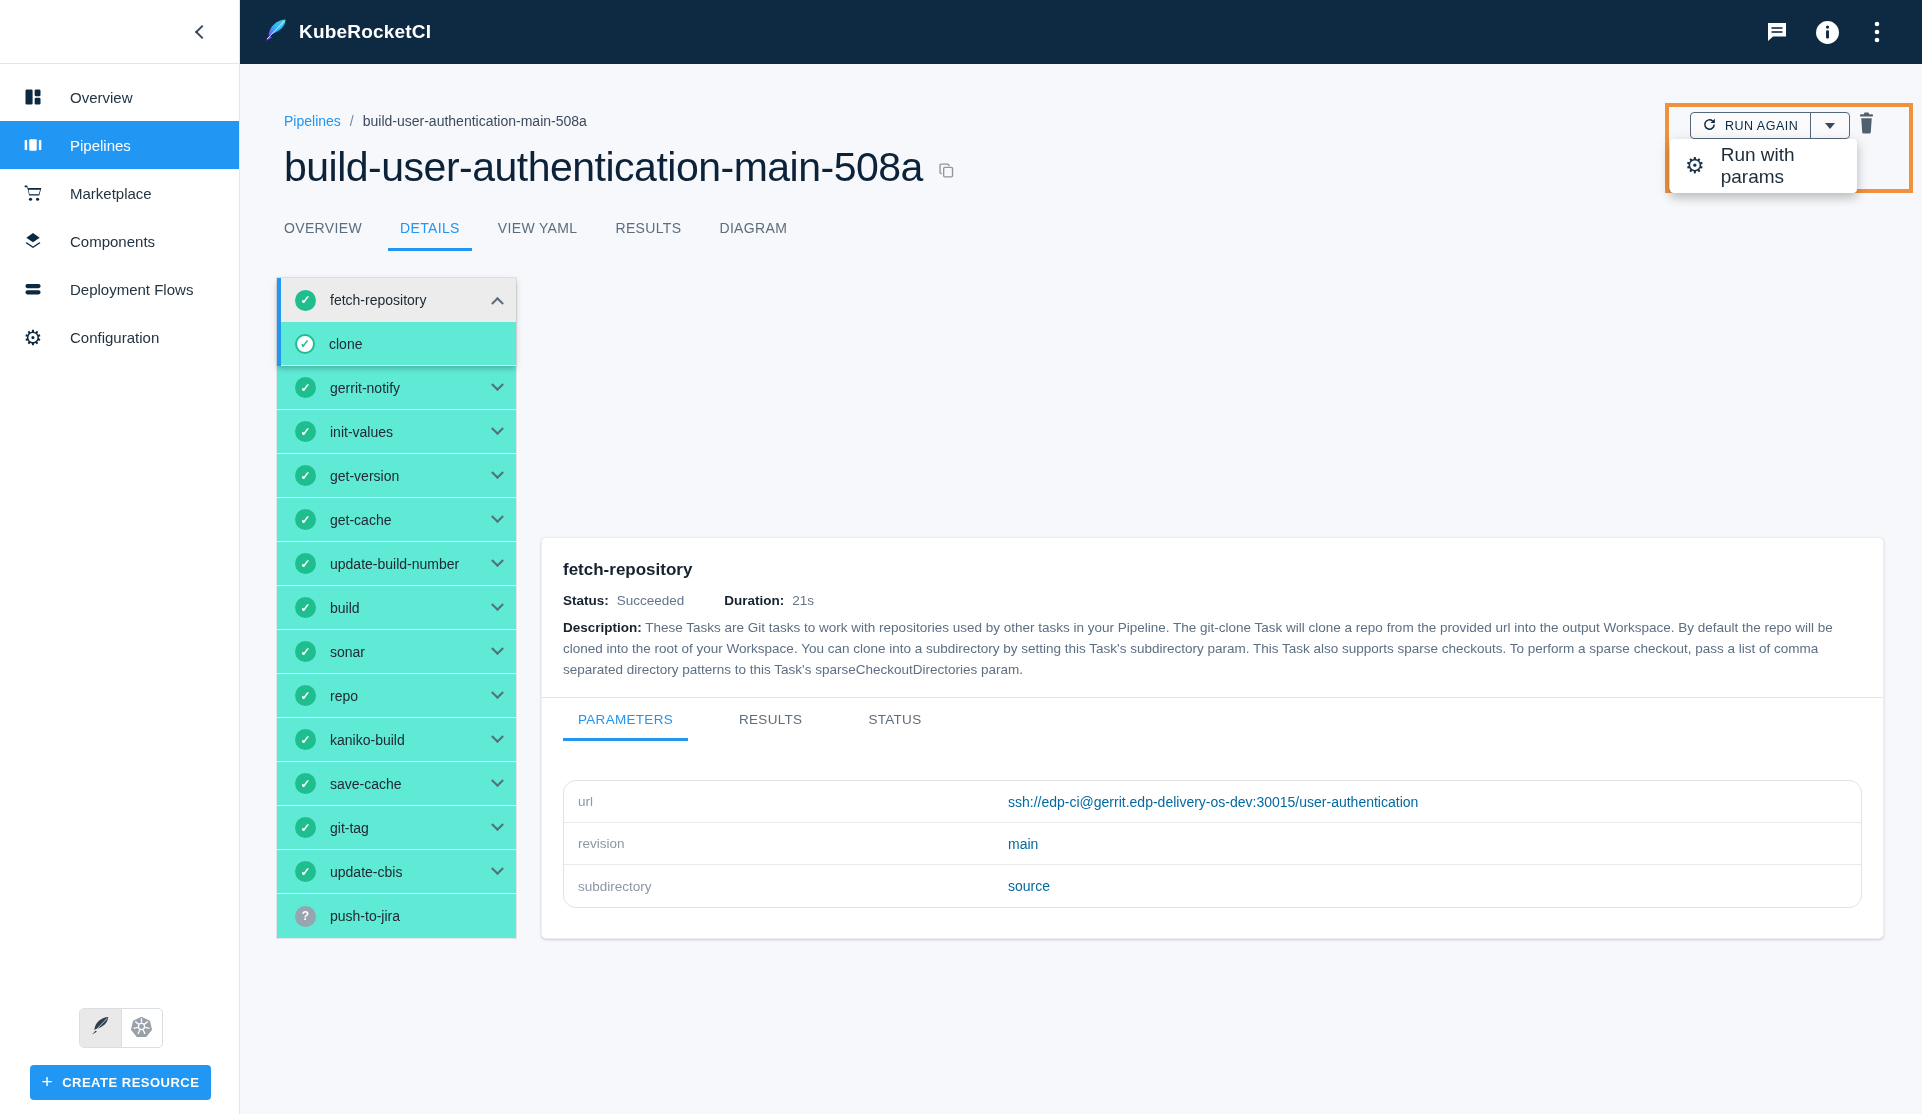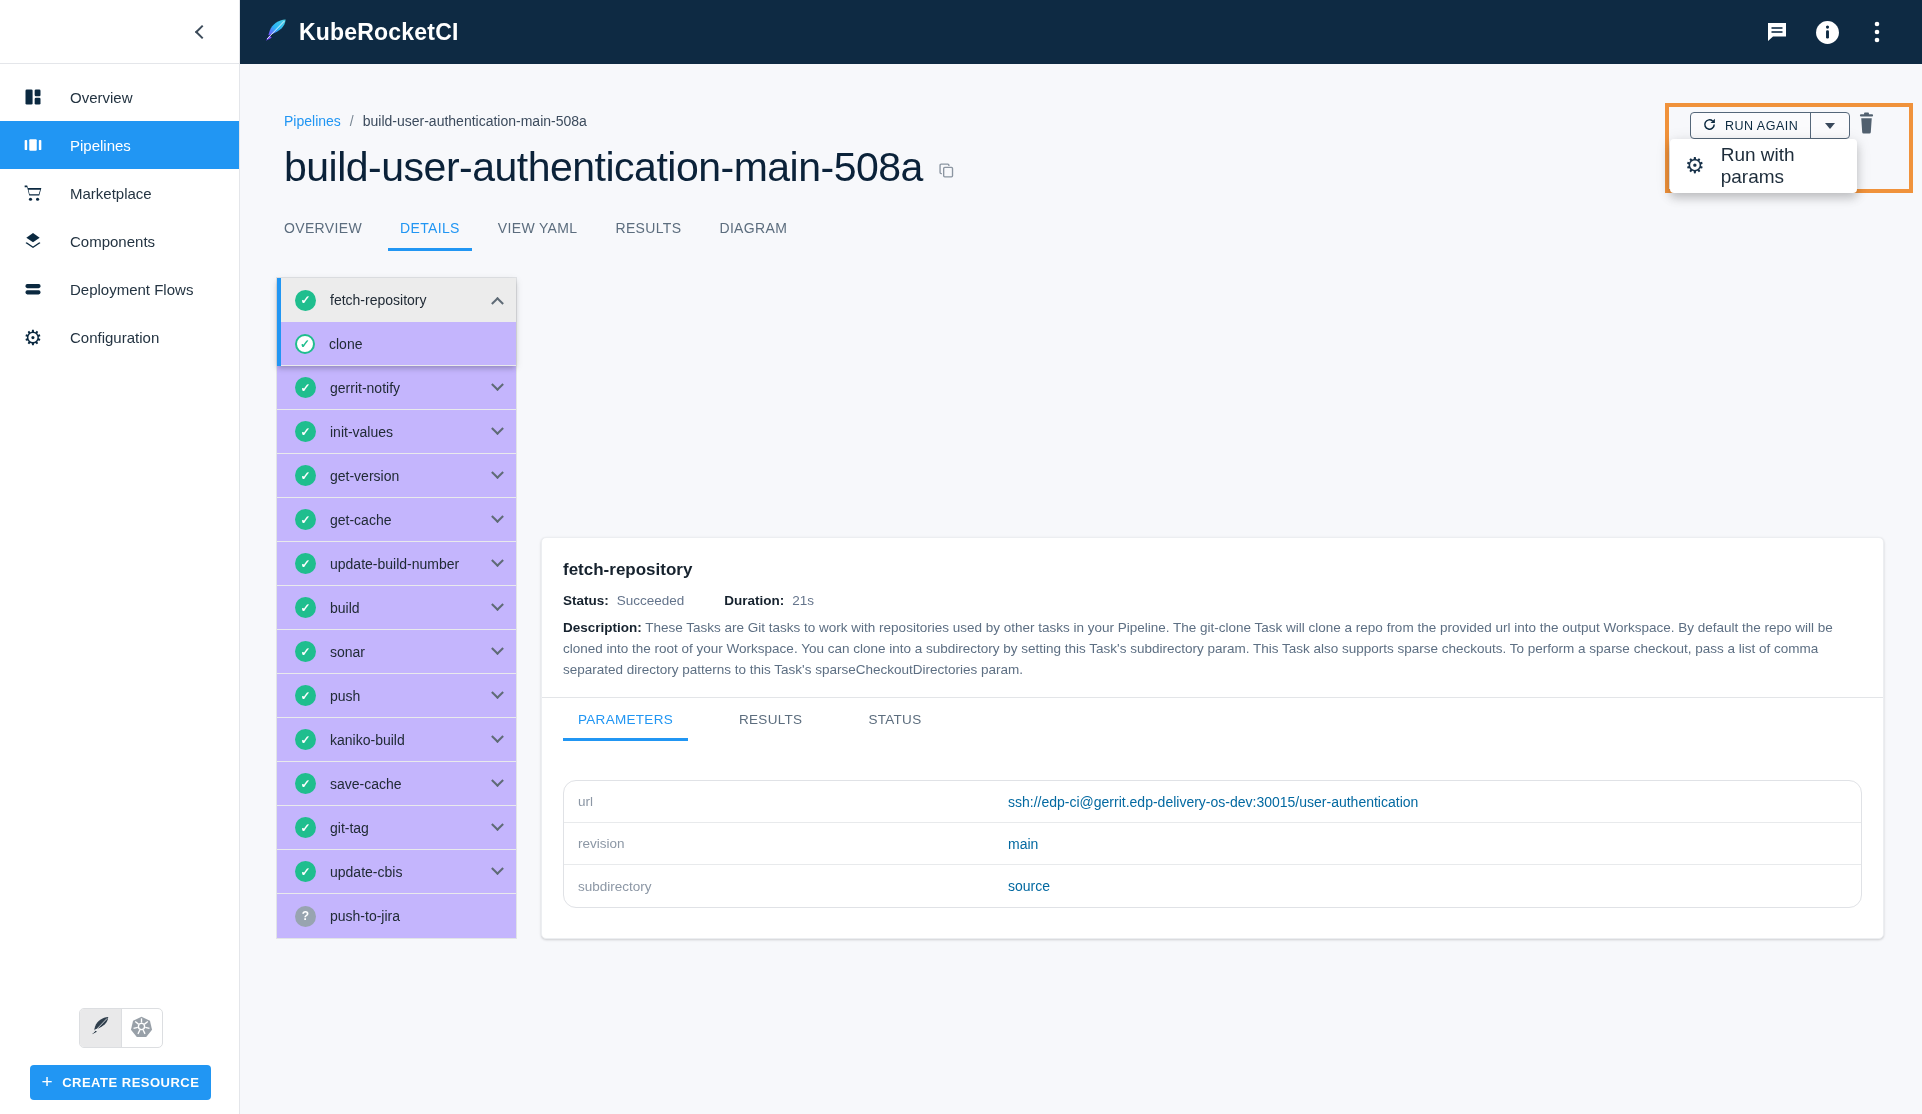--- a/index.html
+++ b/index.html
@@ -11,21 +11,21 @@
     overflow:hidden;
     color:#22313f;
   }
 
   
   .header {
     position:absolute; left:240px; top:0; right:0; height:64px;
     background:#0e2a43; display:flex; align-items:center; padding:0 32px 0 22px;
   }
   .brand { display:flex; align-items:center; gap:10px; }
-  .brand-title { color:#fff; font-size:23px; font-weight:700; letter-spacing:.2px; }
+  .brand-title { color:#fff; font-size:19px; font-weight:700; letter-spacing:.2px; }
   .header-right { margin-left:auto; display:flex; align-items:center; gap:24px; }
   .hicon { width:26px; height:26px; display:flex; align-items:center; justify-content:center; cursor:pointer; }
 
   
   .sidebar {
     position:absolute; left:0; top:0; width:240px; height:1114px;
     background:#fff; border-right:1px solid #e4e6ea; z-index:5;
   }
   .sidebar-top {
     height:64px; border-bottom:1px solid #e4e6ea;
@@ -75,21 +75,21 @@
     padding:0 12px 12px; cursor:pointer; border-bottom:3px solid transparent; text-transform:uppercase;
   }
   .ptab.active { color:#2196f3; border-bottom-color:#2196f3; }
 
   .content-row { margin-top:26px; margin-left:-8px; display:flex; gap:24px; align-items:flex-end; }
 
   
   .task-card { width:241px; background:#fff; border:1px solid #e2e4e7; }
   .task-row {
     height:44px; display:flex; align-items:center; gap:14px; padding:0 14px 0 18px;
-    border-bottom:1px solid #e9eaec; background:#c4b5fd; cursor:pointer;
+    border-bottom:1px solid #e9eaec; background:#5eead4; cursor:pointer;
   }
   .task-card > .task-row:last-child { border-bottom:none; }
   .task-group { border-left:4px solid #2196f3; position:relative; z-index:2;
     box-shadow:0 3px 5px -1px rgba(0,0,0,.18), 0 2px 8px rgba(0,0,0,.10); }
   .task-group .task-row { padding-left:14px; }
   .task-group .task-row.head { background:#ececec; border-bottom:none; }
   .tlabel { font-size:14px; color:#212b36; }
   .ticon {
     width:21px; height:21px; min-width:21px; border-radius:50%;
     display:flex; align-items:center; justify-content:center;
@@ -372,21 +372,21 @@
         <span class="tlabel">build</span>
         <span class="chev down"></span>
       </div>
       <div class="task-row">
         <span class="ticon success"></span>
         <span class="tlabel">sonar</span>
         <span class="chev down"></span>
       </div>
       <div class="task-row">
         <span class="ticon success"></span>
-        <span class="tlabel">push</span>
+        <span class="tlabel">repo</span>
         <span class="chev down"></span>
       </div>
       <div class="task-row">
         <span class="ticon success"></span>
         <span class="tlabel">kaniko-build</span>
         <span class="chev down"></span>
       </div>
       <div class="task-row">
         <span class="ticon success"></span>
         <span class="tlabel">save-cache</span>

